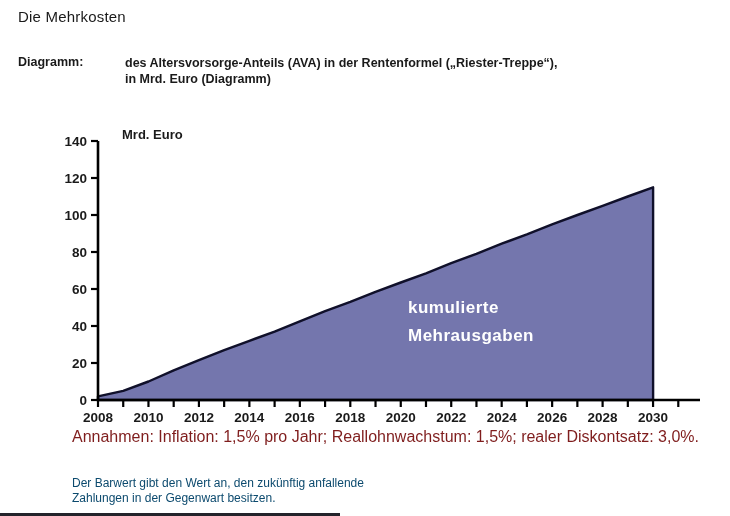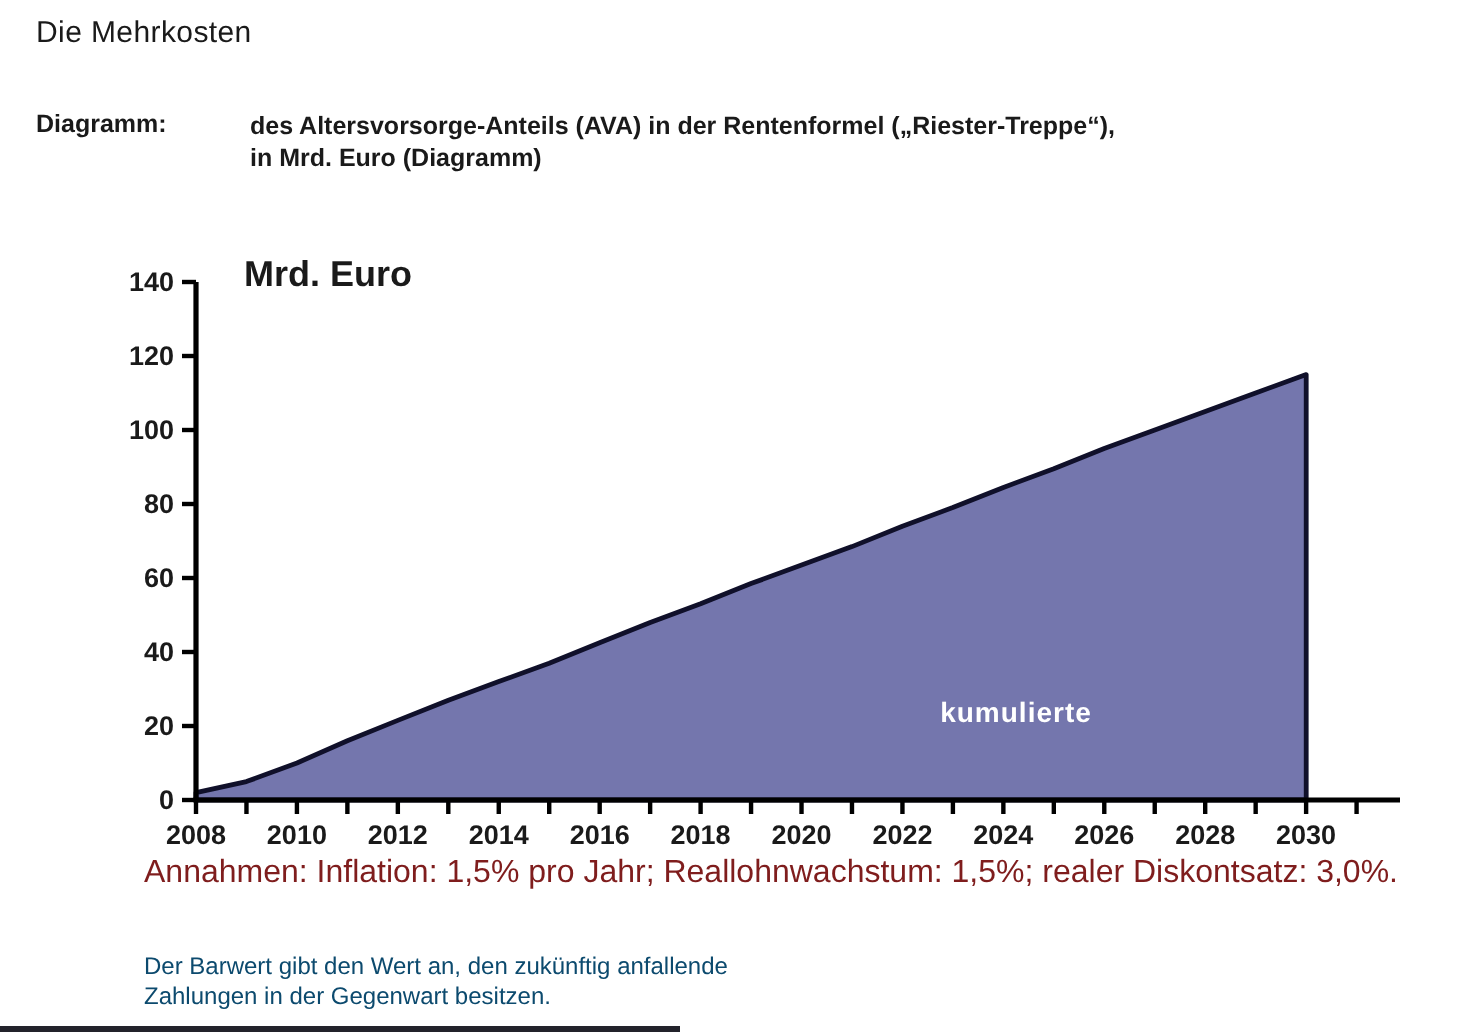--- a/index.html
+++ b/index.html
@@ -17,29 +17,28 @@
   .diagram-label {
     left: 18px; top: 55px;
     font-size: 12.5px; font-weight: bold;
   }
   .diagram-caption {
     left: 125px; top: 55px; width: 580px;
     font-size: 12.5px; font-weight: bold; line-height: 16px;
   }
   .unit-label {
     left: 122px; top: 127px;
-    font-size: 18px; font-weight: bold;
+    font-size: 13px; font-weight: bold;
   }
   .chart-wrap { left: 0; top: 120px; width: 730px; height: 330px; }
   .area-label {
     left: 408px; top: 294px; width: 200px;
-    text-align: center; color: #ffffff;
-    font-size: 14px; font-weight: bold; line-height: 28px;
+    text-align: left; color: #ffffff;
+    font-size: 17px; font-weight: bold; line-height: 28px;
     letter-spacing: 0.5px;
-    margin-top: 48px;
   }
   .footnote-assumptions {
     left: 72px; top: 428px;
     font-size: 16px; color: #7f1d1d;
   }
   .footnote-barwert {
     left: 72px; top: 476px;
     font-size: 12px; color: #0c4a6e; line-height: 15px;
   }
   .bottom-rule {
@@ -116,20 +115,21 @@
       <line x1="653.0600000000001" y1="280" x2="653.0600000000001" y2="287" stroke="#000000" stroke-width="2.2"></line>
       <text x="653.0600000000001" y="302" text-anchor="middle" fill="#1a1a1a" font-size="13.5" font-weight="bold">2030</text>
       <line x1="678.29" y1="280" x2="678.29" y2="287" stroke="#000000" stroke-width="2.2"></line>
     </svg>
 </div>
 
 <div class="abs unit-label">Mrd. Euro</div>
 
 <div class="abs area-label">
   <div>kumulierte</div>
+  <div>Mehrausgaben</div>
 </div>
 
 <div class="abs footnote-assumptions">Annahmen: Inflation: 1,5% pro Jahr; Reallohnwachstum: 1,5%; realer Diskontsatz: 3,0%.</div>
 
 <div class="abs footnote-barwert">
   <div>Der Barwert gibt den Wert an, den zukünftig anfallende</div>
   <div>Zahlungen in der Gegenwart besitzen.</div>
 </div>
 
 <div class="abs bottom-rule"></div>

